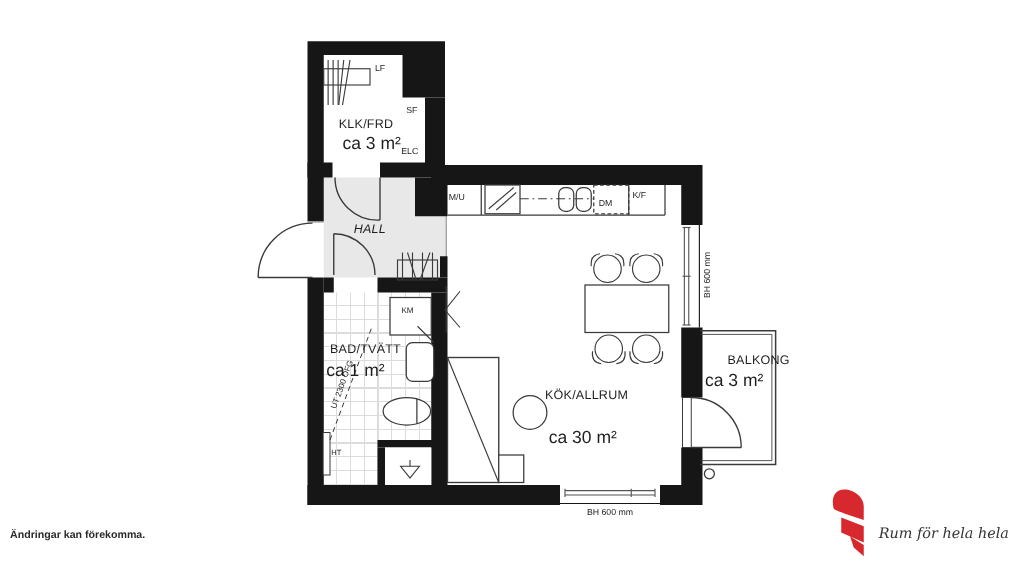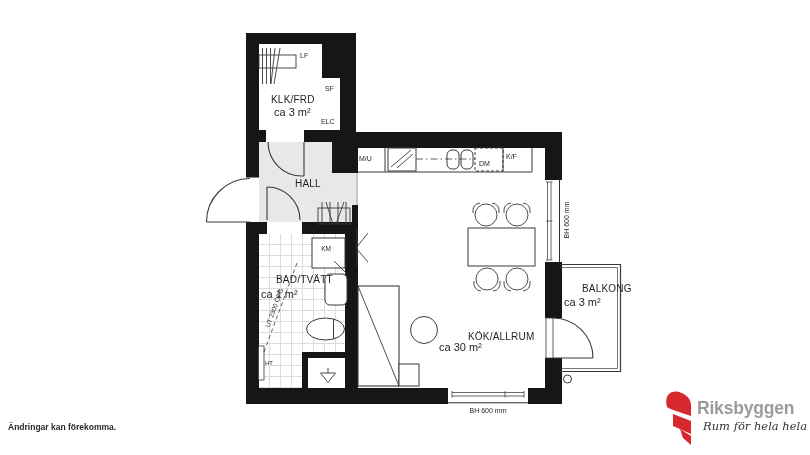--- a/index.html
+++ b/index.html
@@ -4,21 +4,21 @@
 <style>
   html,body{margin:0;padding:0;background:#fff;}
   #stage{position:relative;width:810px;height:455px;background:#fff;overflow:hidden;
          font-family:"Liberation Sans",sans-serif;}
   #plan-svg{position:absolute;left:0;top:0;}
   .tiles{position:absolute;left:258px;top:234px;width:87px;height:154px;background:
     repeating-linear-gradient(0deg,#dcdcdc 0 1px,transparent 1px 11px),
     repeating-linear-gradient(90deg,#dcdcdc 0 1px,transparent 1px 11px);}
   .lbl{position:absolute;color:#1f1f1f;white-space:nowrap;line-height:1;}
   .room{font-size:10px;letter-spacing:.2px;}
-  .area{font-size:11px;}
+  .area{font-size:14px;}
   .sm{font-size:7px;}
   .tiny{font-size:6.5px;}
   .xtiny{font-size:6px;}
   .rot90{transform:rotate(-90deg);transform-origin:center;text-align:center;}
   .rot70{transform:rotate(-70deg);transform-origin:center;text-align:center;}
   .ctr{text-align:center;}
   .disclaimer{font-size:8.5px;color:#2a2a2a;}
   .brand-name{font-size:17.5px;font-weight:bold;color:#9b9b9b;letter-spacing:-.2px;}
   .brand-tagline{font-family:"DejaVu Serif",serif;font-style:italic;font-size:11.5px;color:#333;}
 </style>
@@ -173,40 +173,39 @@
       <path d="M680,429 L691,436 L691,445 L683,438 Z"></path>
     </g>
   </svg>
 
   <div class="lbl sm" style="left:300px;top:52px;">LF</div>
   <div class="lbl sm" style="left:325px;top:85px;">SF</div>
   <div class="lbl sm" style="left:321px;top:118px;">ELC</div>
   <div class="lbl room" style="left:271px;top:95px;">KLK/FRD</div>
   <div class="lbl area" style="left:274px;top:107px;">ca 3 m²</div>
 
-  <div class="lbl room" style="left:295px;top:179px;">HALL</div>
+  <div class="lbl room" style="left:283px;top:179px;font-style:italic;">HALL</div>
 
   <div class="lbl sm" style="left:359px;top:155px;">M/U</div>
   <div class="lbl sm" style="left:479px;top:160px;">DM</div>
   <div class="lbl sm" style="left:506px;top:153px;">K/F</div>
 
   <div class="lbl sm rot90" style="left:538px;top:215px;width:60px;height:10px;">BH 600 mm</div>
 
-  <div class="lbl room" style="left:276px;top:275px;">BAD/TVÄTT</div>
+  <div class="lbl room" style="left:264px;top:275px;">BAD/TVÄTT</div>
   <div class="lbl area" style="left:261px;top:289px;">ca 1 m²</div>
   <div class="lbl tiny rot70" style="left:246px;top:304px;width:60px;height:9px;">UT 2300 ÖFG</div>
   <div class="lbl tiny ctr" style="left:312px;top:246px;width:28px;">KM</div>
   <div class="lbl xtiny" style="left:265px;top:360px;">HT</div>
 
-  <div class="lbl room" style="left:436px;top:332px;margin-left:32px;">KÖK/ALLRUM</div>
+  <div class="lbl room" style="left:436px;top:312px;">KÖK/ALLRUM</div>
   <div class="lbl area" style="left:439px;top:342px;">ca 30 m²</div>
 
   <div class="lbl room" style="left:562px;top:284px;padding-left:20px;">BALKONG</div>
   <div class="lbl area" style="left:564px;top:297px;">ca 3 m²</div>
 
   <div class="lbl sm ctr" style="left:448px;top:407px;width:80px;">BH 600 mm</div>
 
   <div class="lbl disclaimer" style="left:8px;top:423px;font-weight:bold;">Ändringar kan förekomma.</div>
 
-  <div class="lbl brand-name" style="left:697px;top:400px;">Riksbyggen</div>
   <div class="lbl brand-tagline" style="left:703px;top:421px;">Rum för hela hela</div>
 
 </div>
 
 </body></html>

